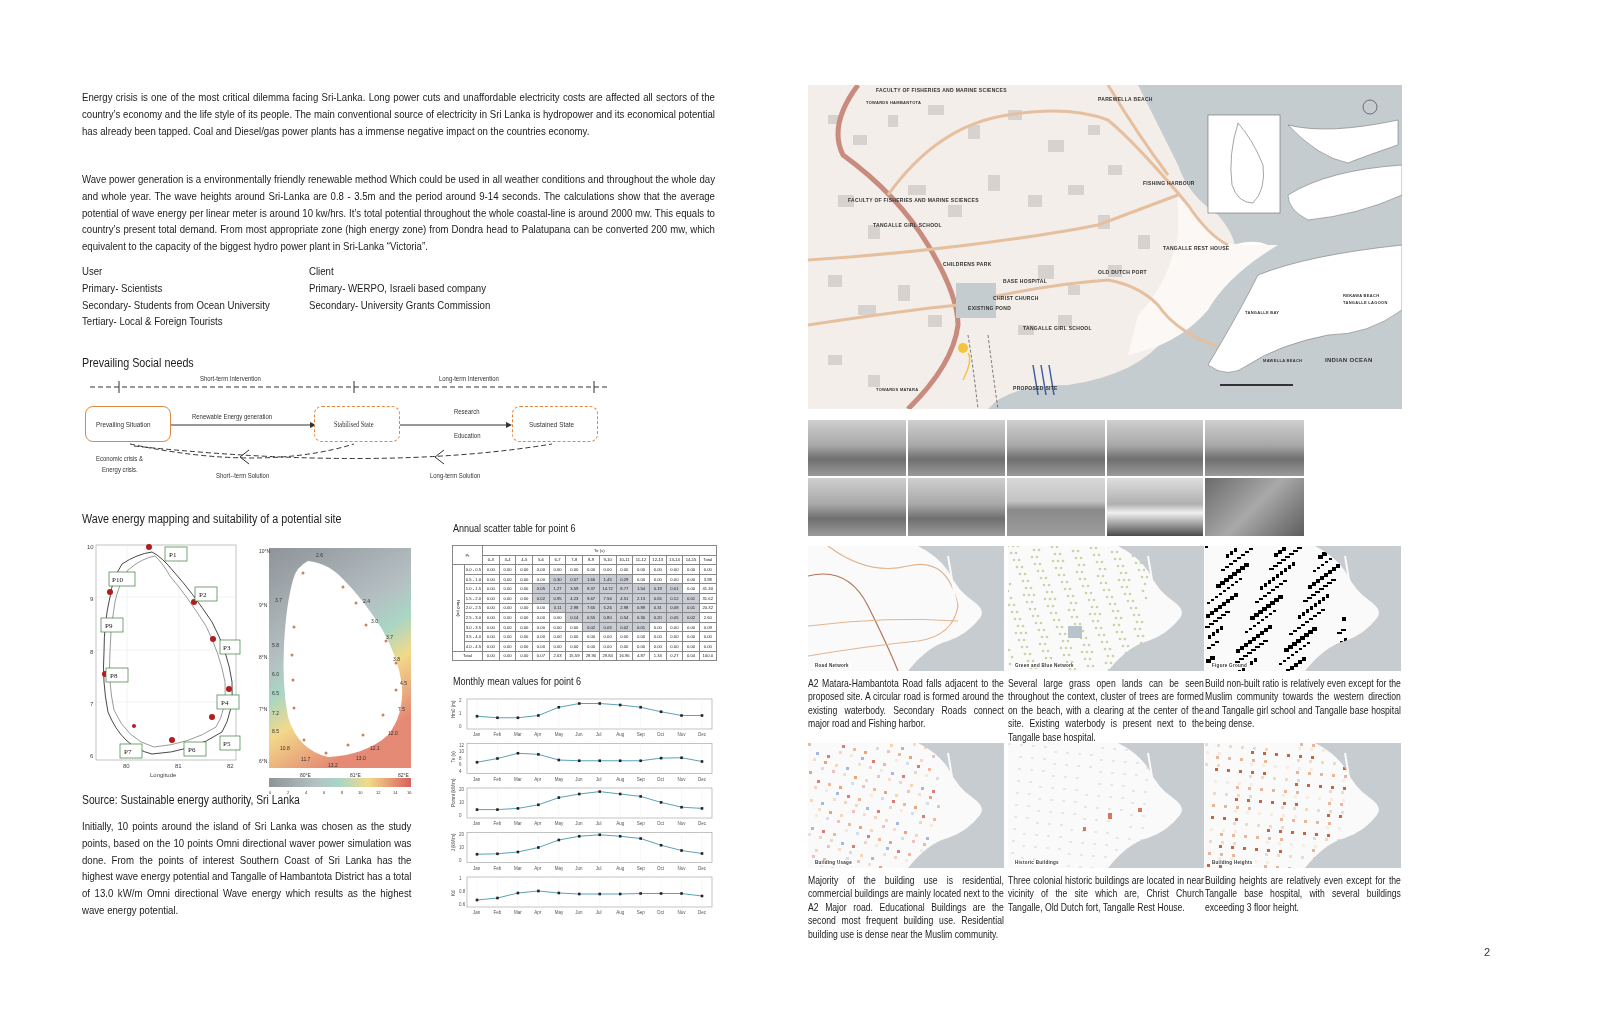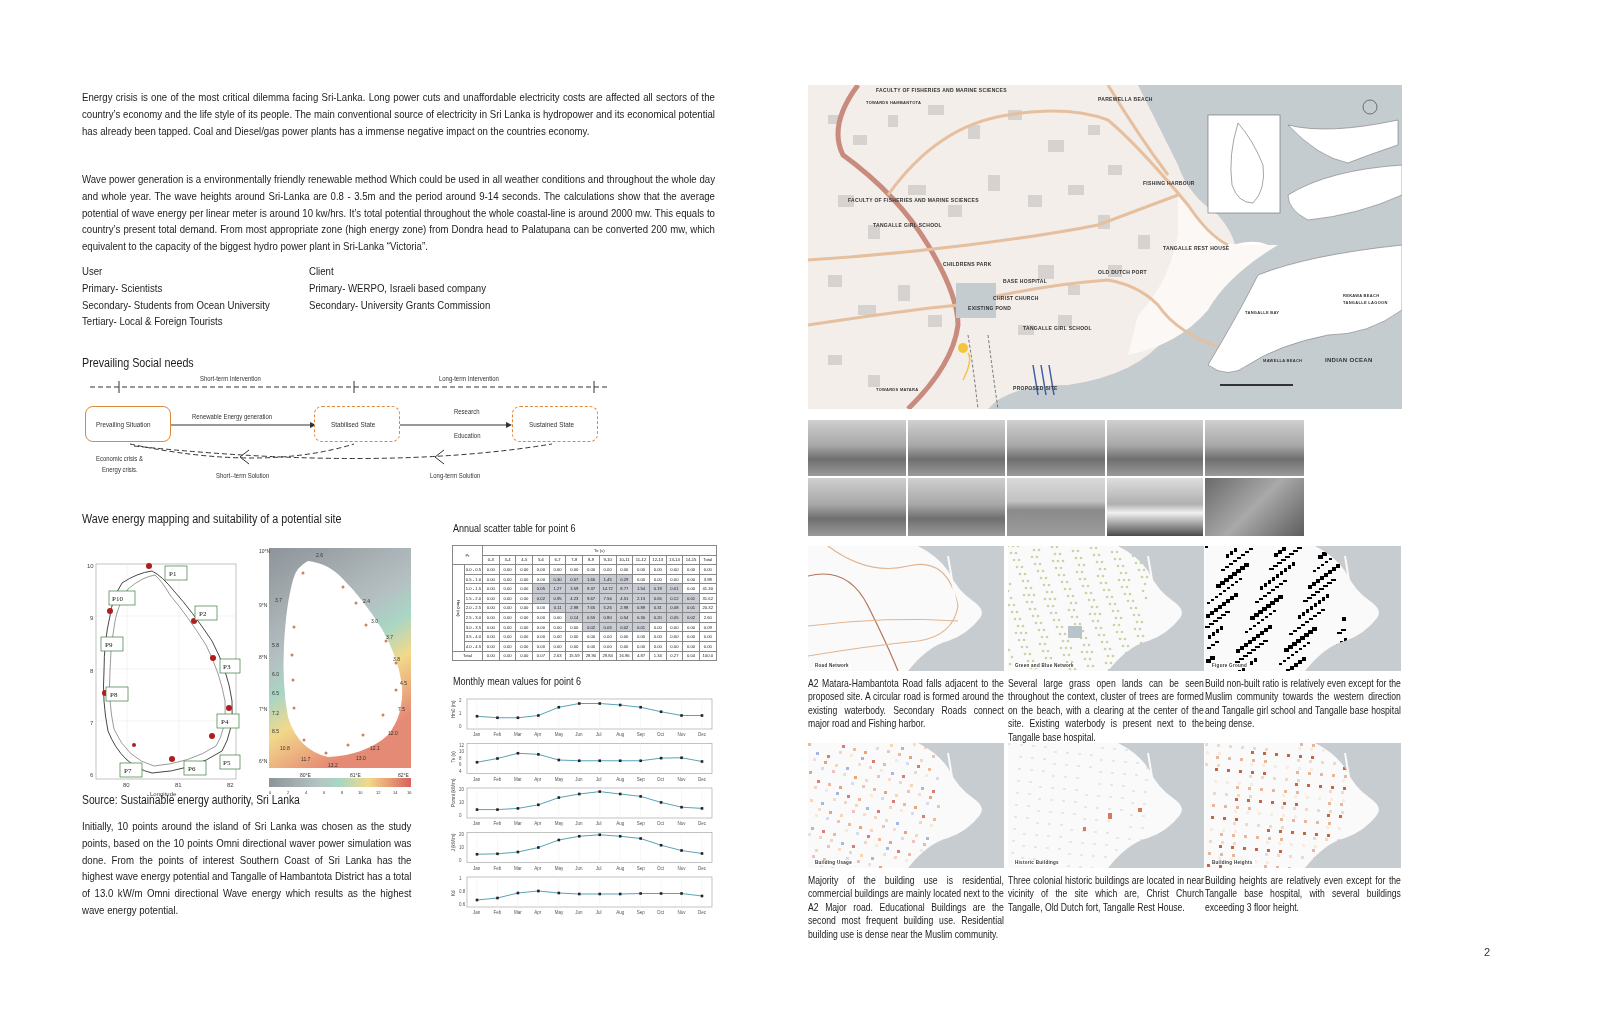--- a/index.html
+++ b/index.html
@@ -51,38 +51,38 @@
     <path d="M48,72 Q180,100 272,72" fill="none" stroke="#333" stroke-width="1" stroke-dasharray="5,3"></path>
     <path d="M52,74 Q300,100 470,72" fill="none" stroke="#333" stroke-width="1" stroke-dasharray="5,3"></path>
     <polyline points="167,78 158,85 167,92" fill="none" stroke="#333" stroke-width="1"></polyline>
     <polyline points="362,78 353,85 362,92" fill="none" stroke="#333" stroke-width="1"></polyline>
   </svg>
   <div class="abs smalltxt" style="left:118px; top:3px;">Short-term Intervention</div>
   <div class="abs smalltxt" style="left:357px; top:3px;">Long-term Intervention</div>
   <div class="abs box" style="left:3px; top:34px; width:86px; height:36px;">
       <span class="smalltxt" style="font-size:7.5px;">Prevailing Situation</span>
     </div>
-  <div class="abs box dash" style="left:232px; top:34px; width:86px; height:36px;">
+  <div class="abs box dash" style="left:232px; top:34px; width:86px; height:36px;font-family:Liberation Serif, serif;">
       <span class="smalltxt" style="font-size:7.5px;">Stabilised State</span>
     </div>
   <div class="abs box dash" style="left:430px; top:34px; width:86px; height:36px;">
       <span class="smalltxt" style="font-size:7.5px;">Sustained State</span>
     </div>
   <div class="abs smalltxt" style="left:110px; top:41px;">Renewable Energy generation</div>
   <div class="abs smalltxt" style="left:372px; top:36px;">Research</div>
   <div class="abs smalltxt" style="left:372px; top:60px;">Education</div>
   <div class="abs smalltxt" style="left:14px; top:83px;">Economic crisis &amp;</div>
   <div class="abs smalltxt" style="left:20px; top:94px;">Energy crisis.</div>
   <div class="abs smalltxt" style="left:134px; top:100px;">Short--term Solution</div>
   <div class="abs smalltxt" style="left:348px; top:100px;">Long-term Solution</div>
 </div>
 
 <div class="abs heading" style="left:82px; top:512px;">Wave energy mapping and suitability of a potential site</div>
 
-<div class="abs" style="left:82px; top:561px; width:160px; height:240px;">
+<div class="abs" style="left:82px; top:542px; width:160px; height:240px;">
   <svg width="160" height="240">
     <rect x="14" y="3" width="140" height="215" fill="#fff" stroke="#999" stroke-width="0.6"></rect>
     <g stroke="#e5e5e5" stroke-width="0.5">
       <line x1="14" y1="55" x2="154" y2="55"></line>
         <line x1="14" y1="108" x2="154" y2="108"></line>
         <line x1="14" y1="160" x2="154" y2="160"></line>
       <line x1="45" y1="3" x2="45" y2="218"></line>
         <line x1="97" y1="3" x2="97" y2="218"></line>
     </g>
     <path d="M70,10 Q55,12 40,22 Q30,38 28,55 Q22,80 22,110 Q20,140 26,170 Q40,205 70,212 Q110,210 140,190 Q152,170 150,140 Q146,110 130,80 Q110,50 92,30 Q80,15 70,10 Z" fill="none" stroke="#333" stroke-width="0.9"></path>

